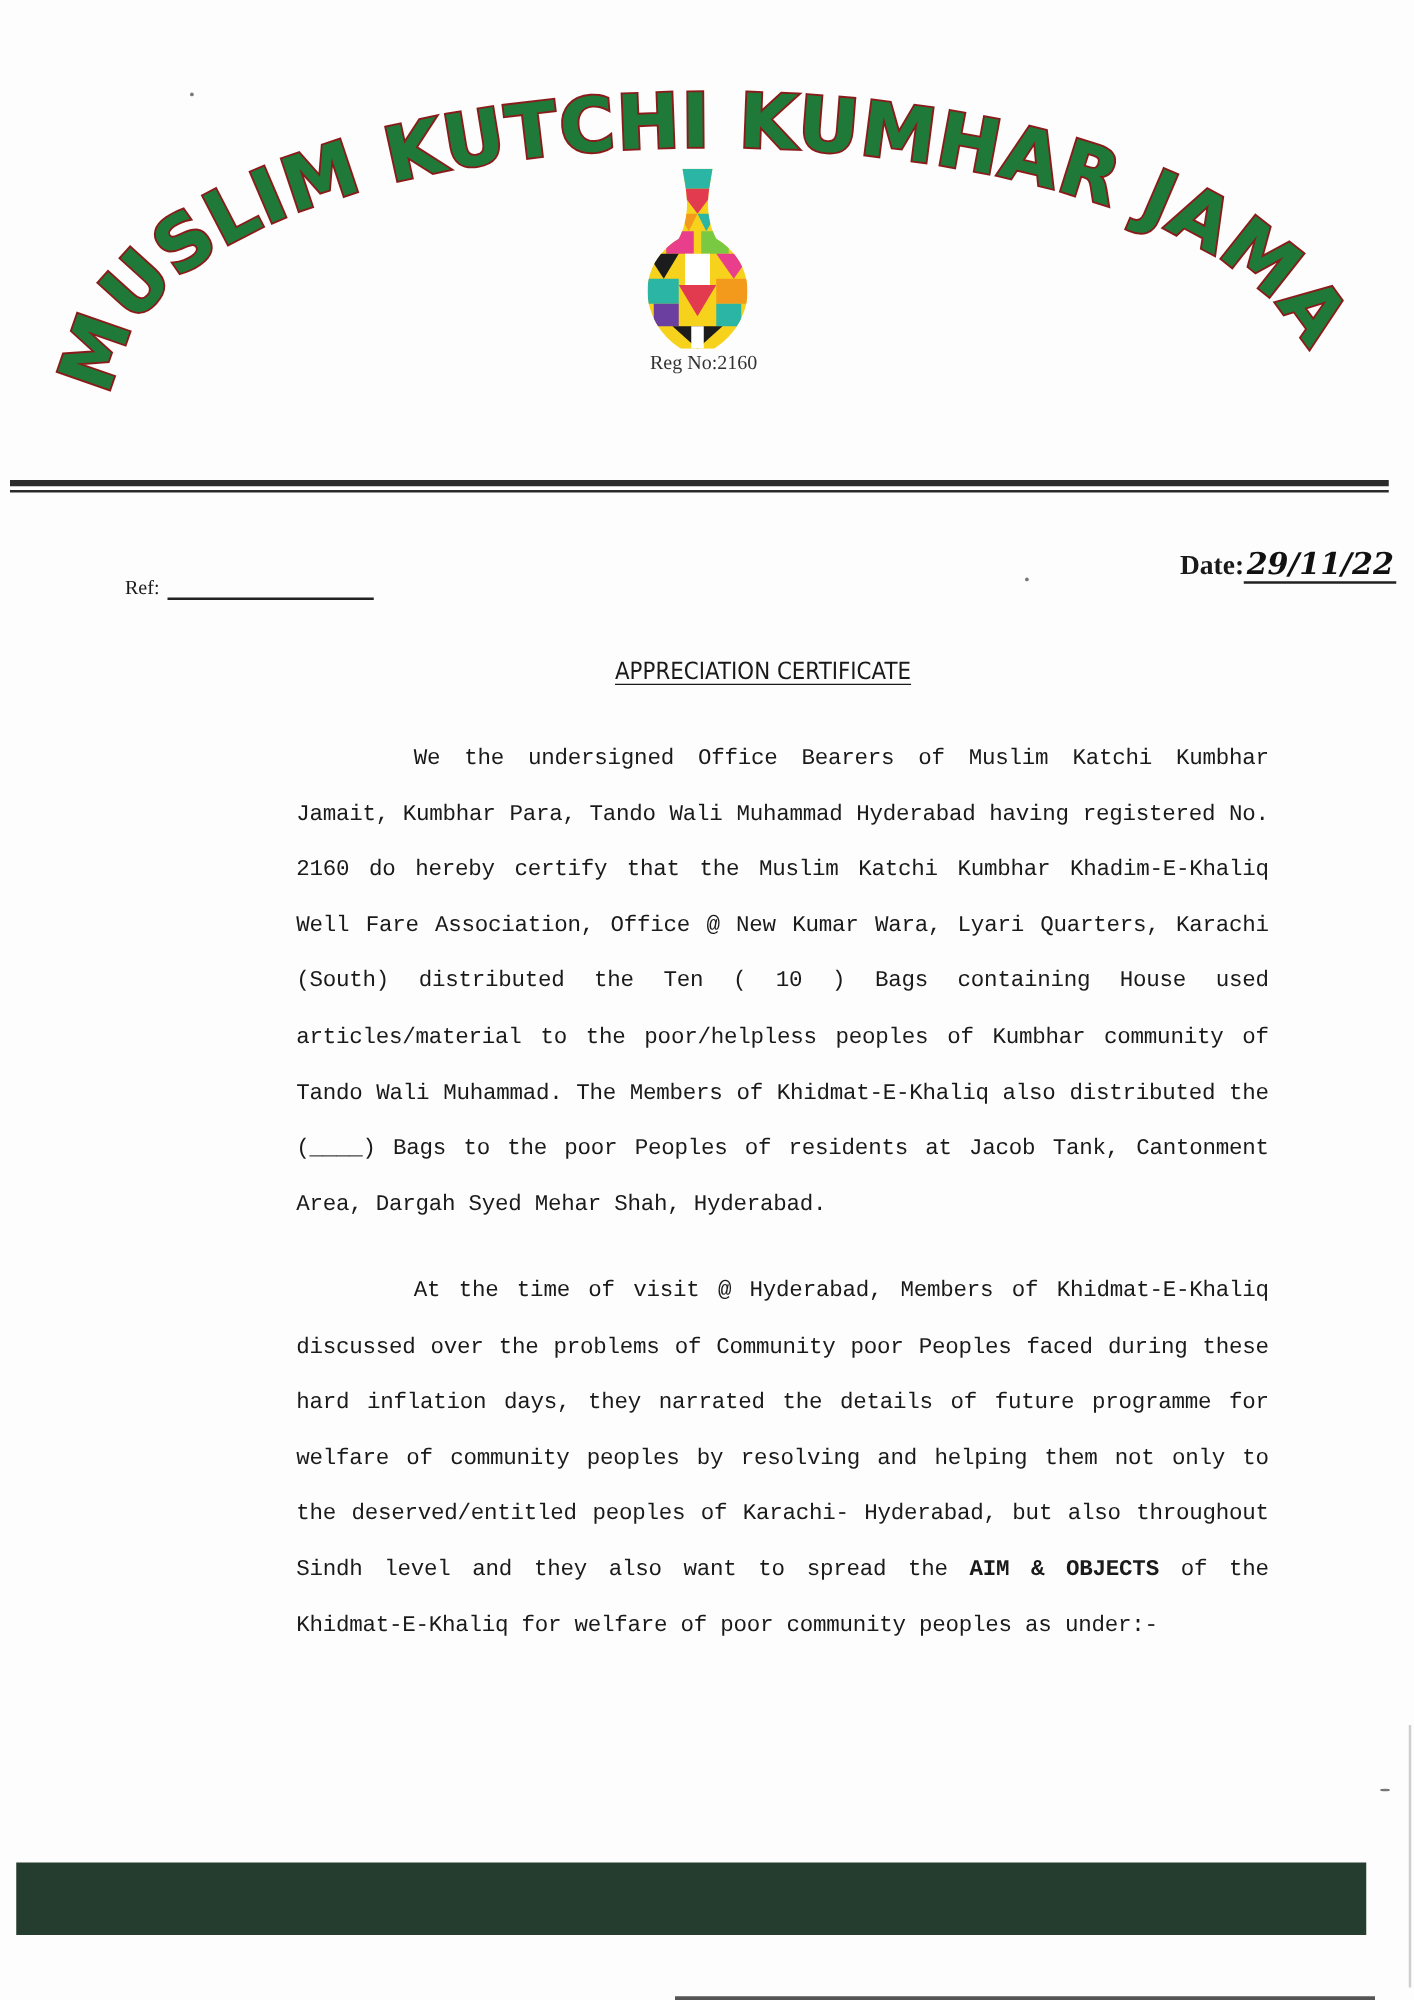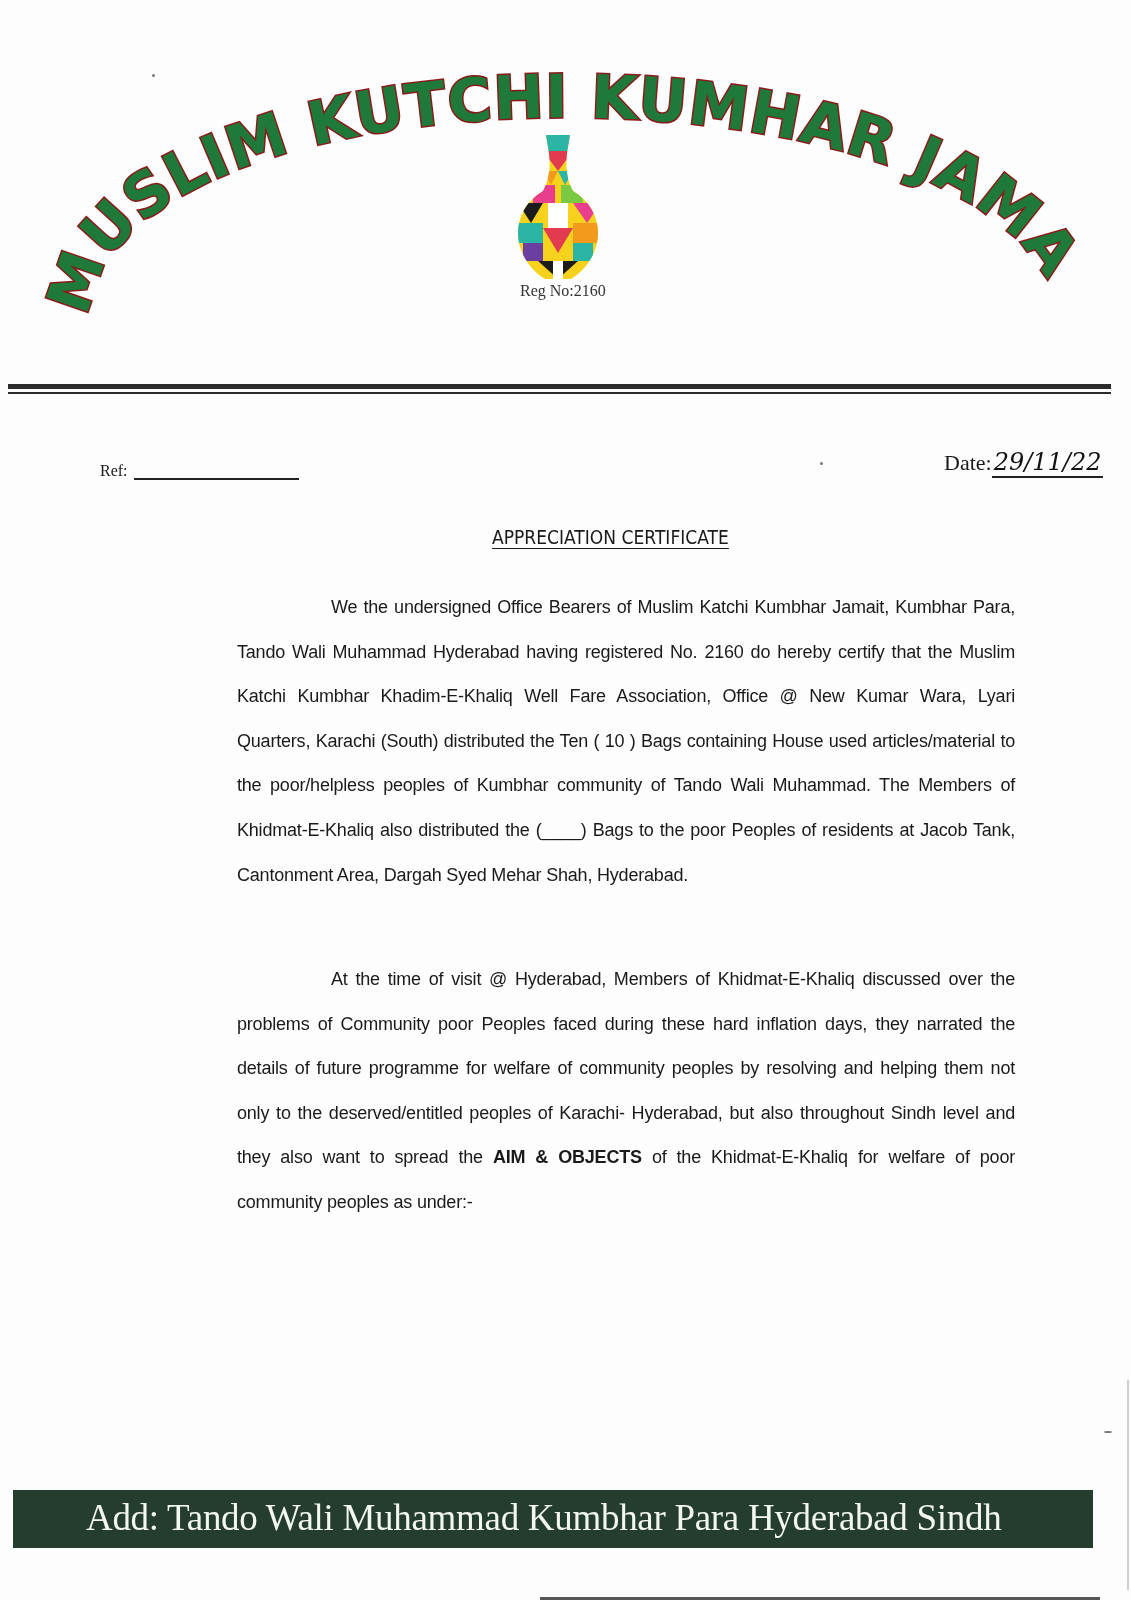--- a/index.html
+++ b/index.html
@@ -20,40 +20,40 @@
     .reg-no {
       position: absolute; left: 520px; top: 282px; font-family: "Liberation Serif", serif;
       font-size: 16px; color: #333; white-space: nowrap;
     }
     .rule-thick { position: absolute; left: 8px; top: 384px; width: 1103px; height: 5px; background: #2b2b2b; }
     .rule-thin { position: absolute; left: 8px; top: 392px; width: 1103px; height: 2px; background: #2b2b2b; }
 
     
     .ref { position: absolute; left: 100px; top: 460px; font-family: "Liberation Serif", serif; font-size: 16px; }
     .ref-line { display: inline-block; width: 165px; border-bottom: 2px solid #222; margin-left: 6px; height: 18px; vertical-align: bottom; }
-    .date { position: absolute; left: 944px; top: 448px; font-family: "Liberation Serif", serif; font-size: 22px; white-space: nowrap; }
+    .date { position: absolute; left: 944px; top: 436px; font-family: "Liberation Serif", serif; font-size: 22px; white-space: nowrap; font-weight: bold; }
     .date-val {
       font-family: "DejaVu Serif", serif; font-style: italic; font-size: 24px; color: #111;
       border-bottom: 2px solid #222; padding: 0 2px;
     }
     .cert-title {
       position: absolute; left: 492px; top: 526px; font-size: 19px; font-family: "DejaVu Sans", sans-serif;
       text-decoration: underline; text-underline-offset: 4px; letter-spacing: 0px; white-space: nowrap;
       transform: scaleX(0.9); transform-origin: left;
     }
 
     
     .body-text {
-      position: absolute; left: 237px; width: 778px; font-family: Liberation Sans, sans-serif;
+      position: absolute; left: 237px; width: 778px; font-family: Liberation Mono, monospace;
       font-size: 18px; line-height: 44.6px; text-align: justify; color: #1a1a1a;
       letter-spacing: -0.2px;
     }
     .body-text p { margin: 0; text-indent: 94px; }
     .para1 { top: 585px; }
-    .para2 { top: 957px; }
+    .para2 { top: 1011px; }
     .strong { font-weight: bold; }
 
     
     .footer-bar {
       position: absolute; left: 13px; top: 1490px; width: 1080px; height: 58px; background: #253d2e;
     }
     .footer-text {
       position: absolute; left: 86px; top: 1496px; font-family: "Liberation Serif", serif; font-size: 37px;
       color: #f2f7ef; white-space: nowrap; letter-spacing: -0.3px;
     }
@@ -120,20 +120,19 @@
 
   <div class="body-text para1">
     <p>We the undersigned Office Bearers of Muslim Katchi Kumbhar Jamait, Kumbhar Para, Tando Wali Muhammad Hyderabad having registered No. 2160 do hereby certify that the Muslim Katchi Kumbhar Khadim-E-Khaliq Well Fare Association, Office @ New Kumar Wara, Lyari Quarters, Karachi (South) distributed the Ten ( 10 ) Bags containing House used articles/material to the poor/helpless peoples of Kumbhar community of Tando Wali Muhammad. The Members of Khidmat-E-Khaliq also distributed the (____) Bags to the poor Peoples of residents at Jacob Tank, Cantonment Area, Dargah Syed Mehar Shah, Hyderabad.</p>
   </div>
 
   <div class="body-text para2">
     <p><span>At the time of visit @ Hyderabad, Members of Khidmat-E-Khaliq discussed over the problems of Community poor Peoples faced during these hard inflation days, they narrated the details of future programme for welfare of community peoples by resolving and helping them not only to the deserved/entitled peoples of Karachi- Hyderabad, but also throughout Sindh level and they also want to spread the </span><span class="strong">AIM &amp; OBJECTS</span><span> of the Khidmat-E-Khaliq for welfare of poor community peoples as under:-</span></p>
   </div>
 
   <div class="footer-bar"></div>
-  <div class="footer-text">Add: Tando Wali Muhammad Kumbhar Para Hyderabad Sindh</div>
 
   <div class="scan-edge"></div>
   <div class="bottom-edge"></div>
   <div class="scan-dot" style="left:152px;top:74px;"></div>
   <div class="scan-dot" style="left:820px;top:462px;"></div>
   <div class="scan-dot" style="left:1104px;top:1431px;width:8px;height:2px;"></div>
 </div>
 
 </body></html>

